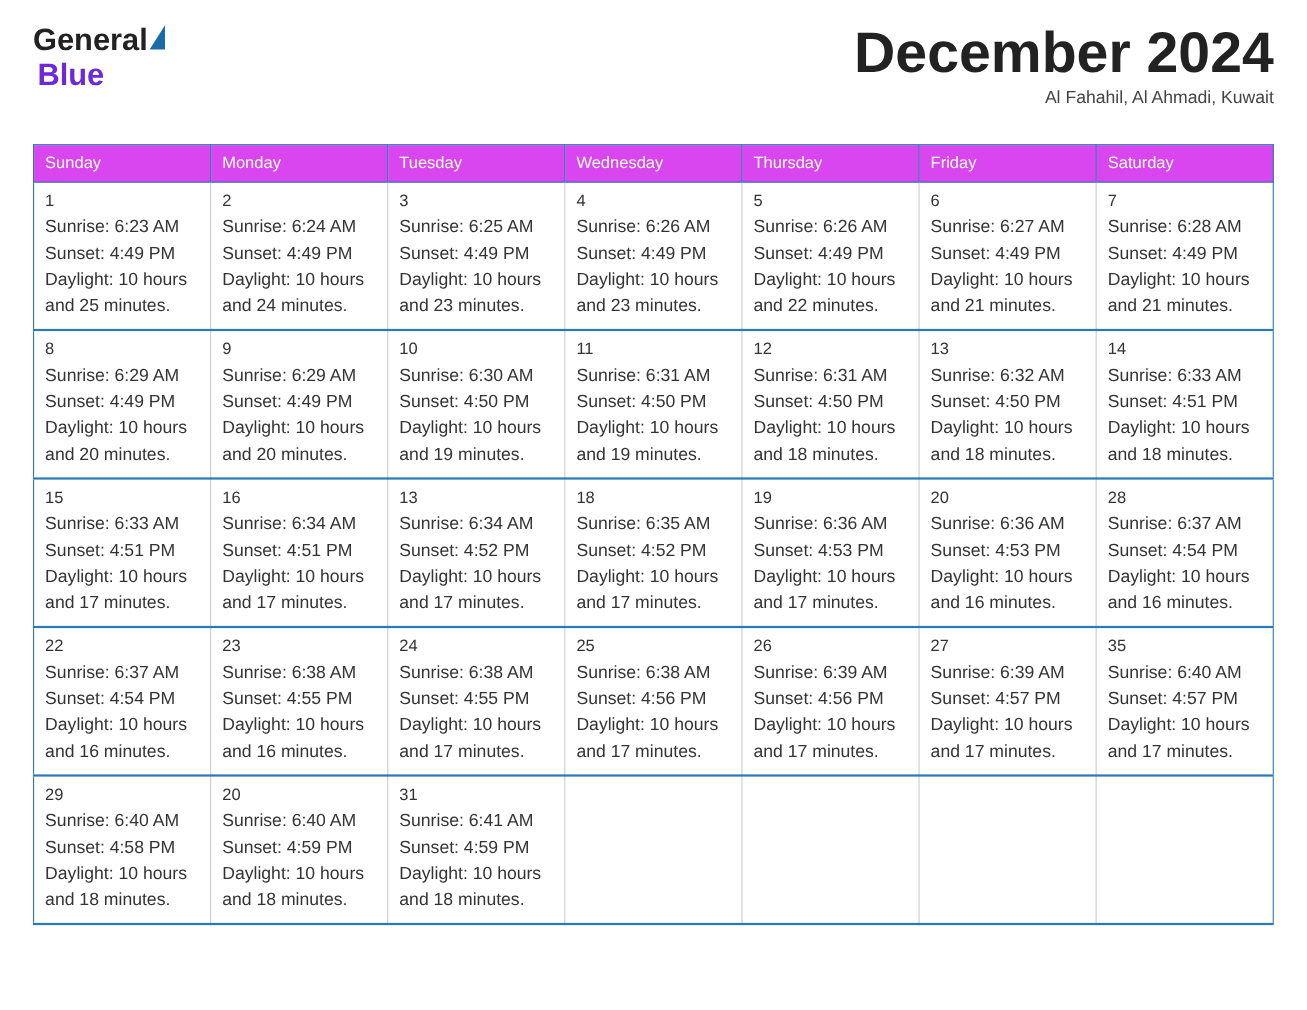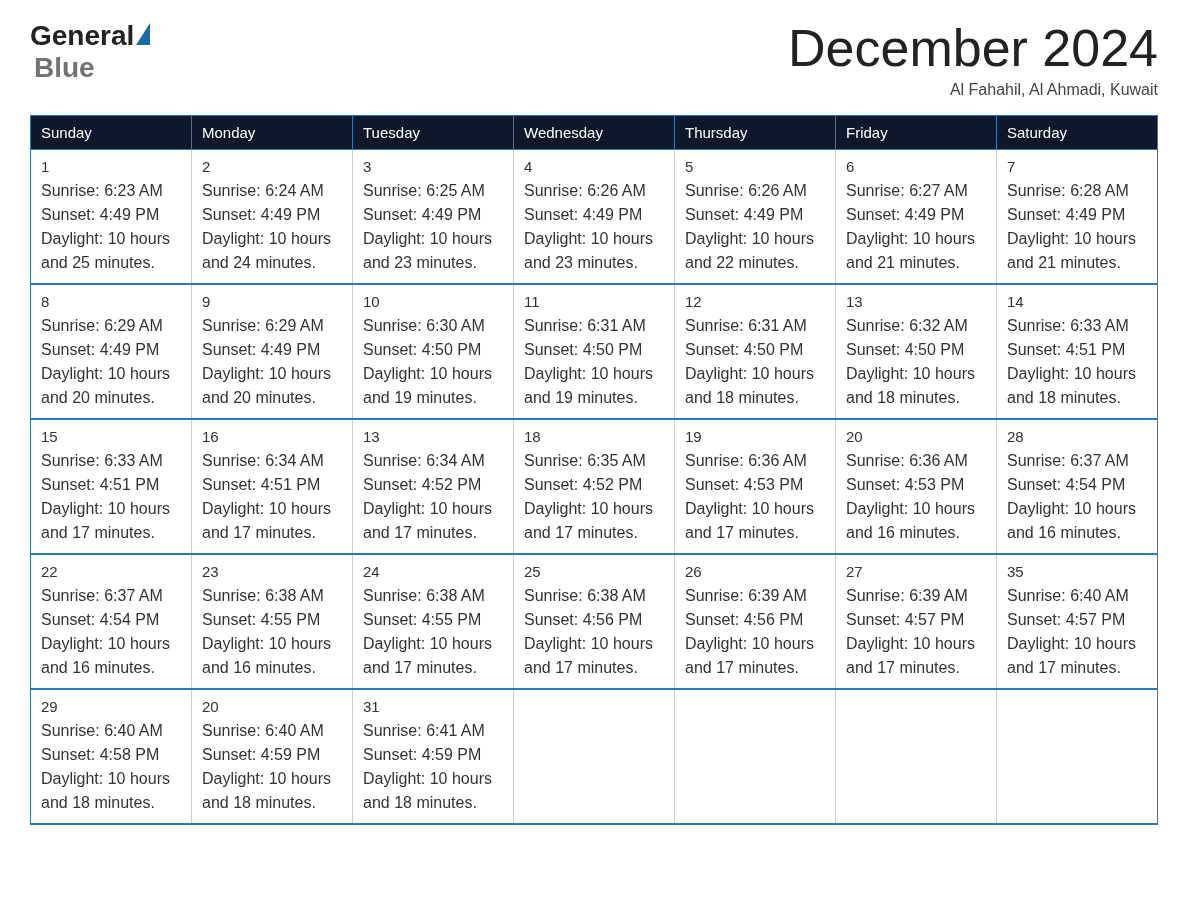--- a/index.html
+++ b/index.html
@@ -7,21 +7,21 @@
       font-family: Arial, sans-serif;
       background: #fff;
       width: 1188px;
       min-height: 918px;
       padding: 20px 30px;
     }
     .header {
       display: flex;
       justify-content: space-between;
       align-items: flex-start;
-      margin-bottom: 16px;
+      margin-bottom: 32px;
     }
     .logo-triangle {
       width: 0;
       height: 0;
       border-left: 14px solid transparent;
       border-bottom: 22px solid #1a6baa;
       margin-bottom: 4px;
       margin-left: 2px;
     }
     .logo-wrapper {
@@ -30,36 +30,36 @@
     }
     .logo-line1 {
       display: flex;
       align-items: center;
     }
     .title-block {
       text-align: right;
     }
     .month-title {
       font-size: 52px;
-      font-weight: normal;
+      font-weight: bold;
       color: #222;
       line-height: 1.1;
     }
     .location-title {
       font-size: 16px;
       color: #444;
       margin-top: 4px;
     }
     table {
       width: 100%;
       border-collapse: collapse;
       table-layout: fixed;
     }
     thead tr {
-      background-color: #0f172a;
+      background-color: #d946ef;
     }
     thead th {
       color: #fff;
       font-size: 15px;
       font-weight: normal;
       padding: 8px 10px;
       text-align: left;
       border: 1px solid #2a7ab8;
     }
     tbody tr {
@@ -94,21 +94,21 @@
 </head>
 <body>
 
 <div class="header">
   <div class="logo-wrapper">
     <div class="logo-line1">
       <span style="font-size:28px;font-weight:bold;color:#222;">General</span>
       <div class="logo-triangle"></div>
     </div>
     <div>
-      <span style="font-size:28px;font-weight:bold;color:#737373;margin-left:4px;">Blue</span>
+      <span style="font-size:28px;font-weight:bold;color:#6d28d9;margin-left:4px;">Blue</span>
     </div>
   </div>
   <div class="title-block">
     <div class="month-title">December 2024</div>
     <div class="location-title">Al Fahahil, Al Ahmadi, Kuwait</div>
   </div>
 </div>
 
 <table>
   <thead>

